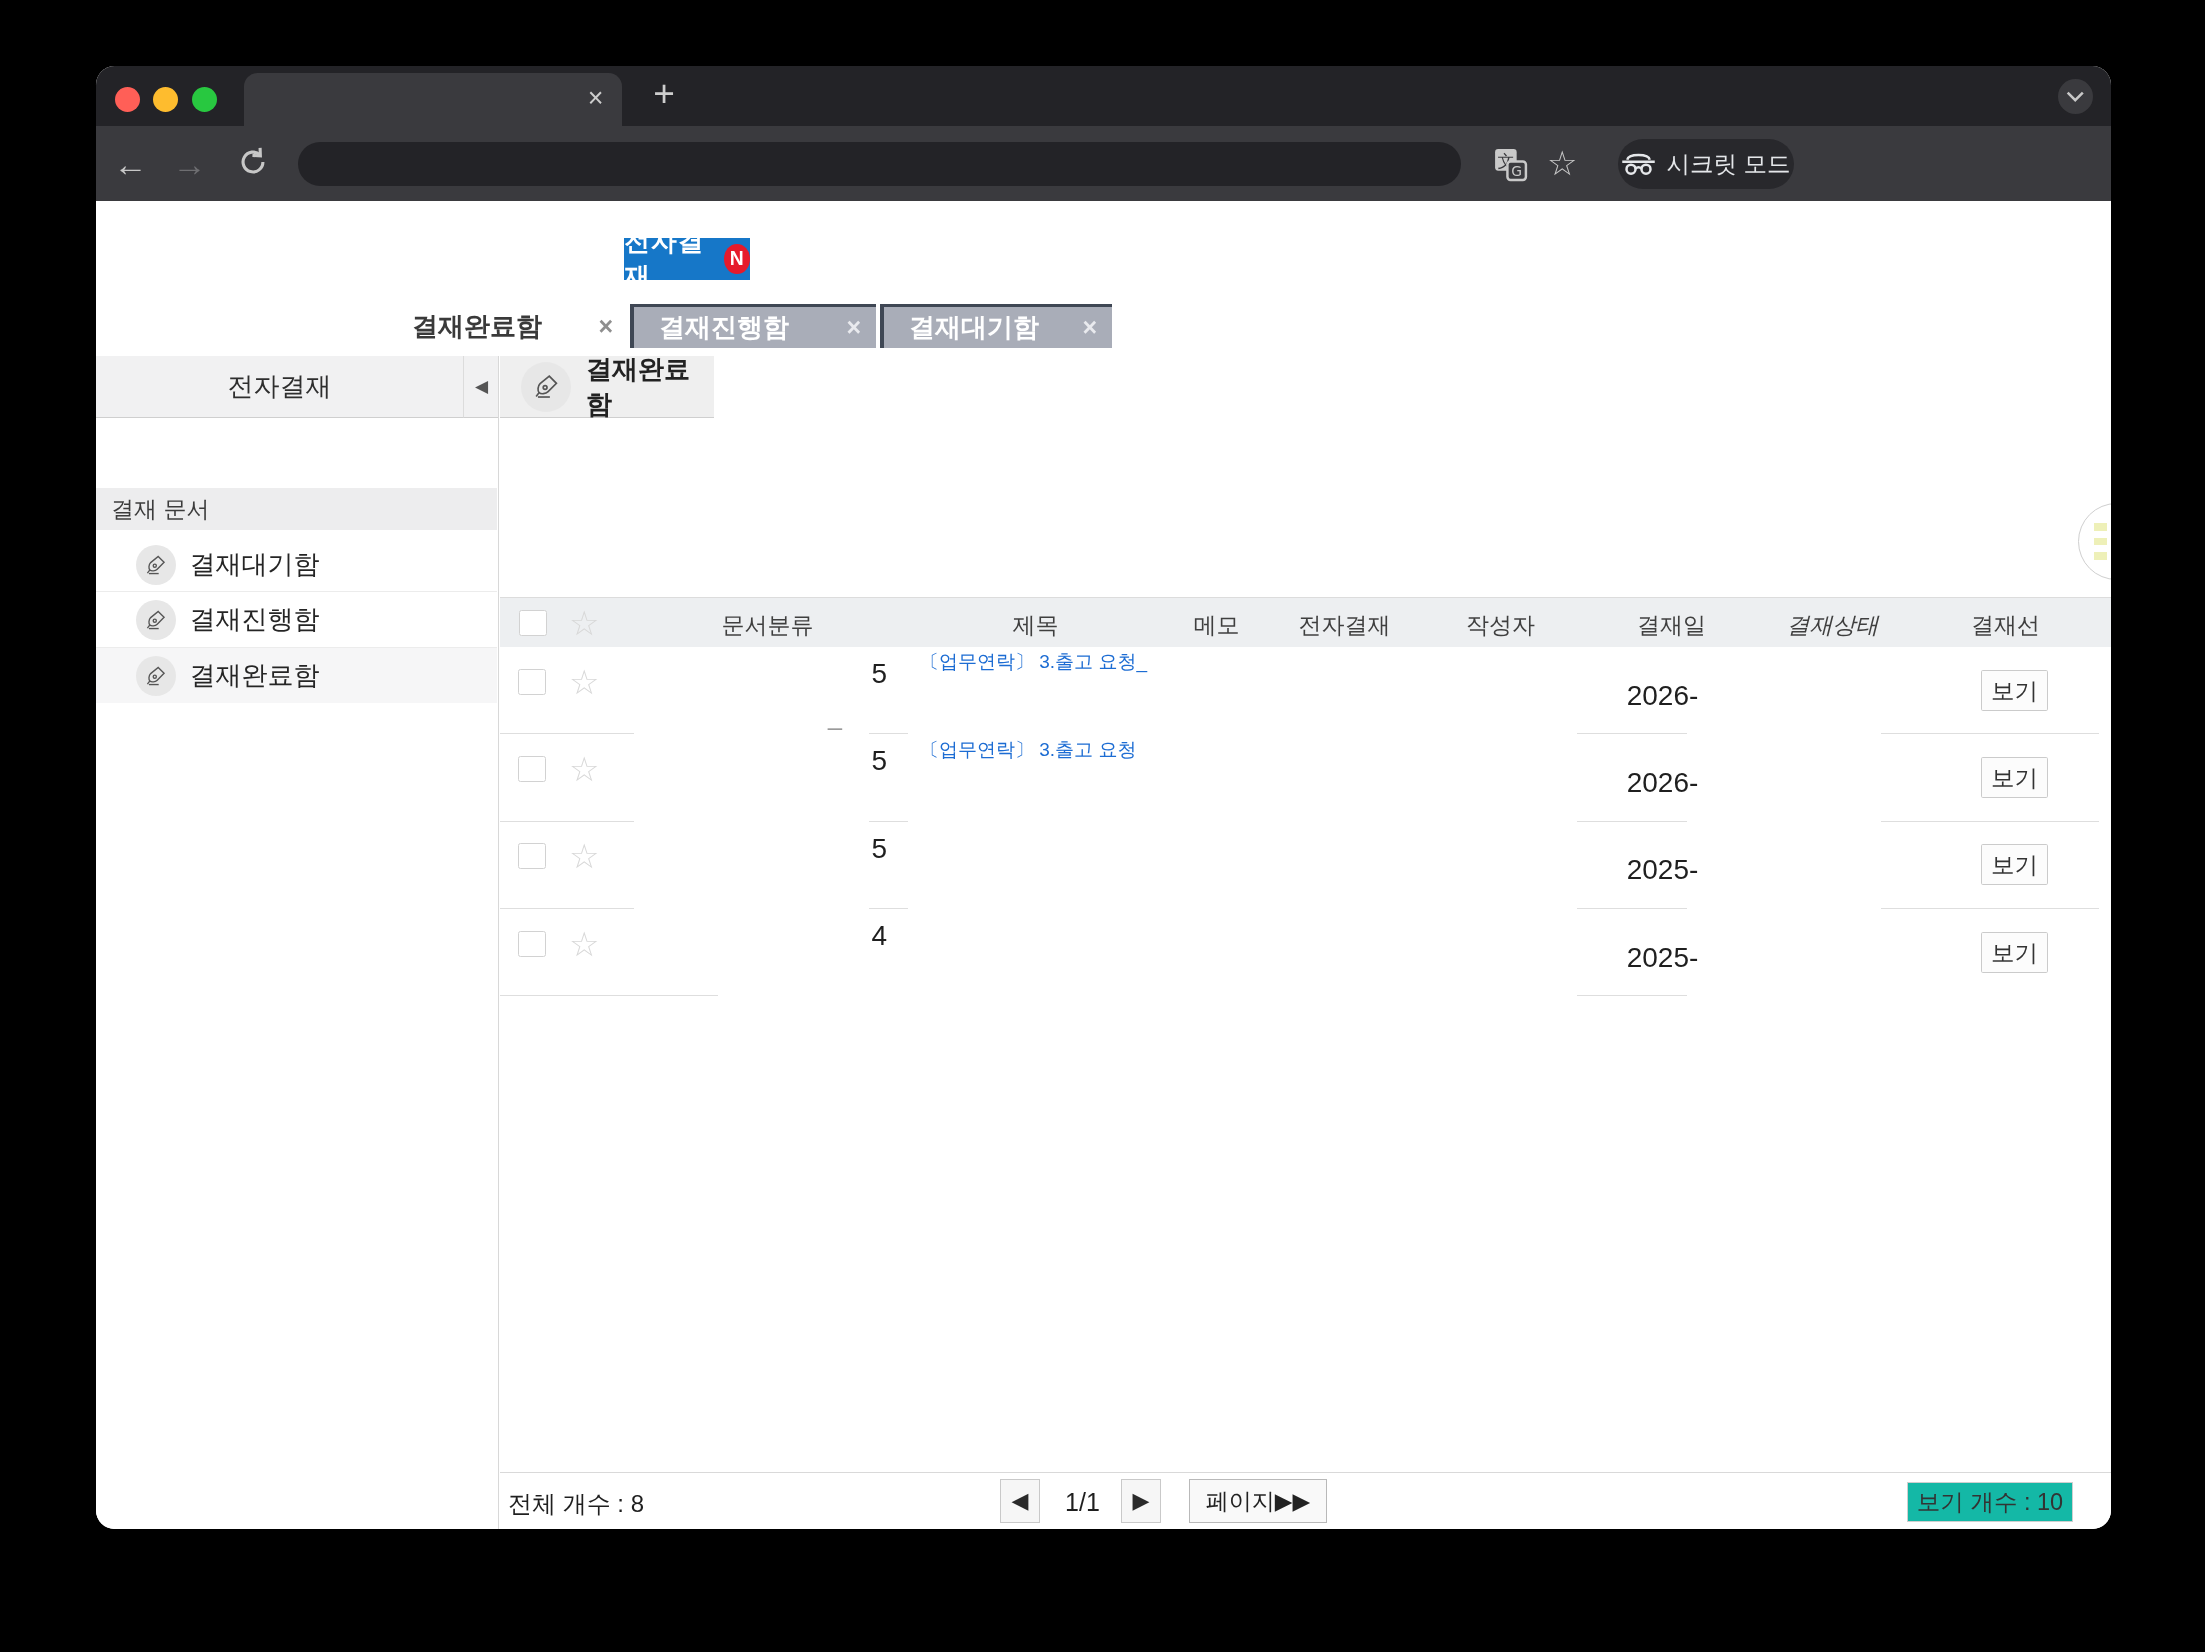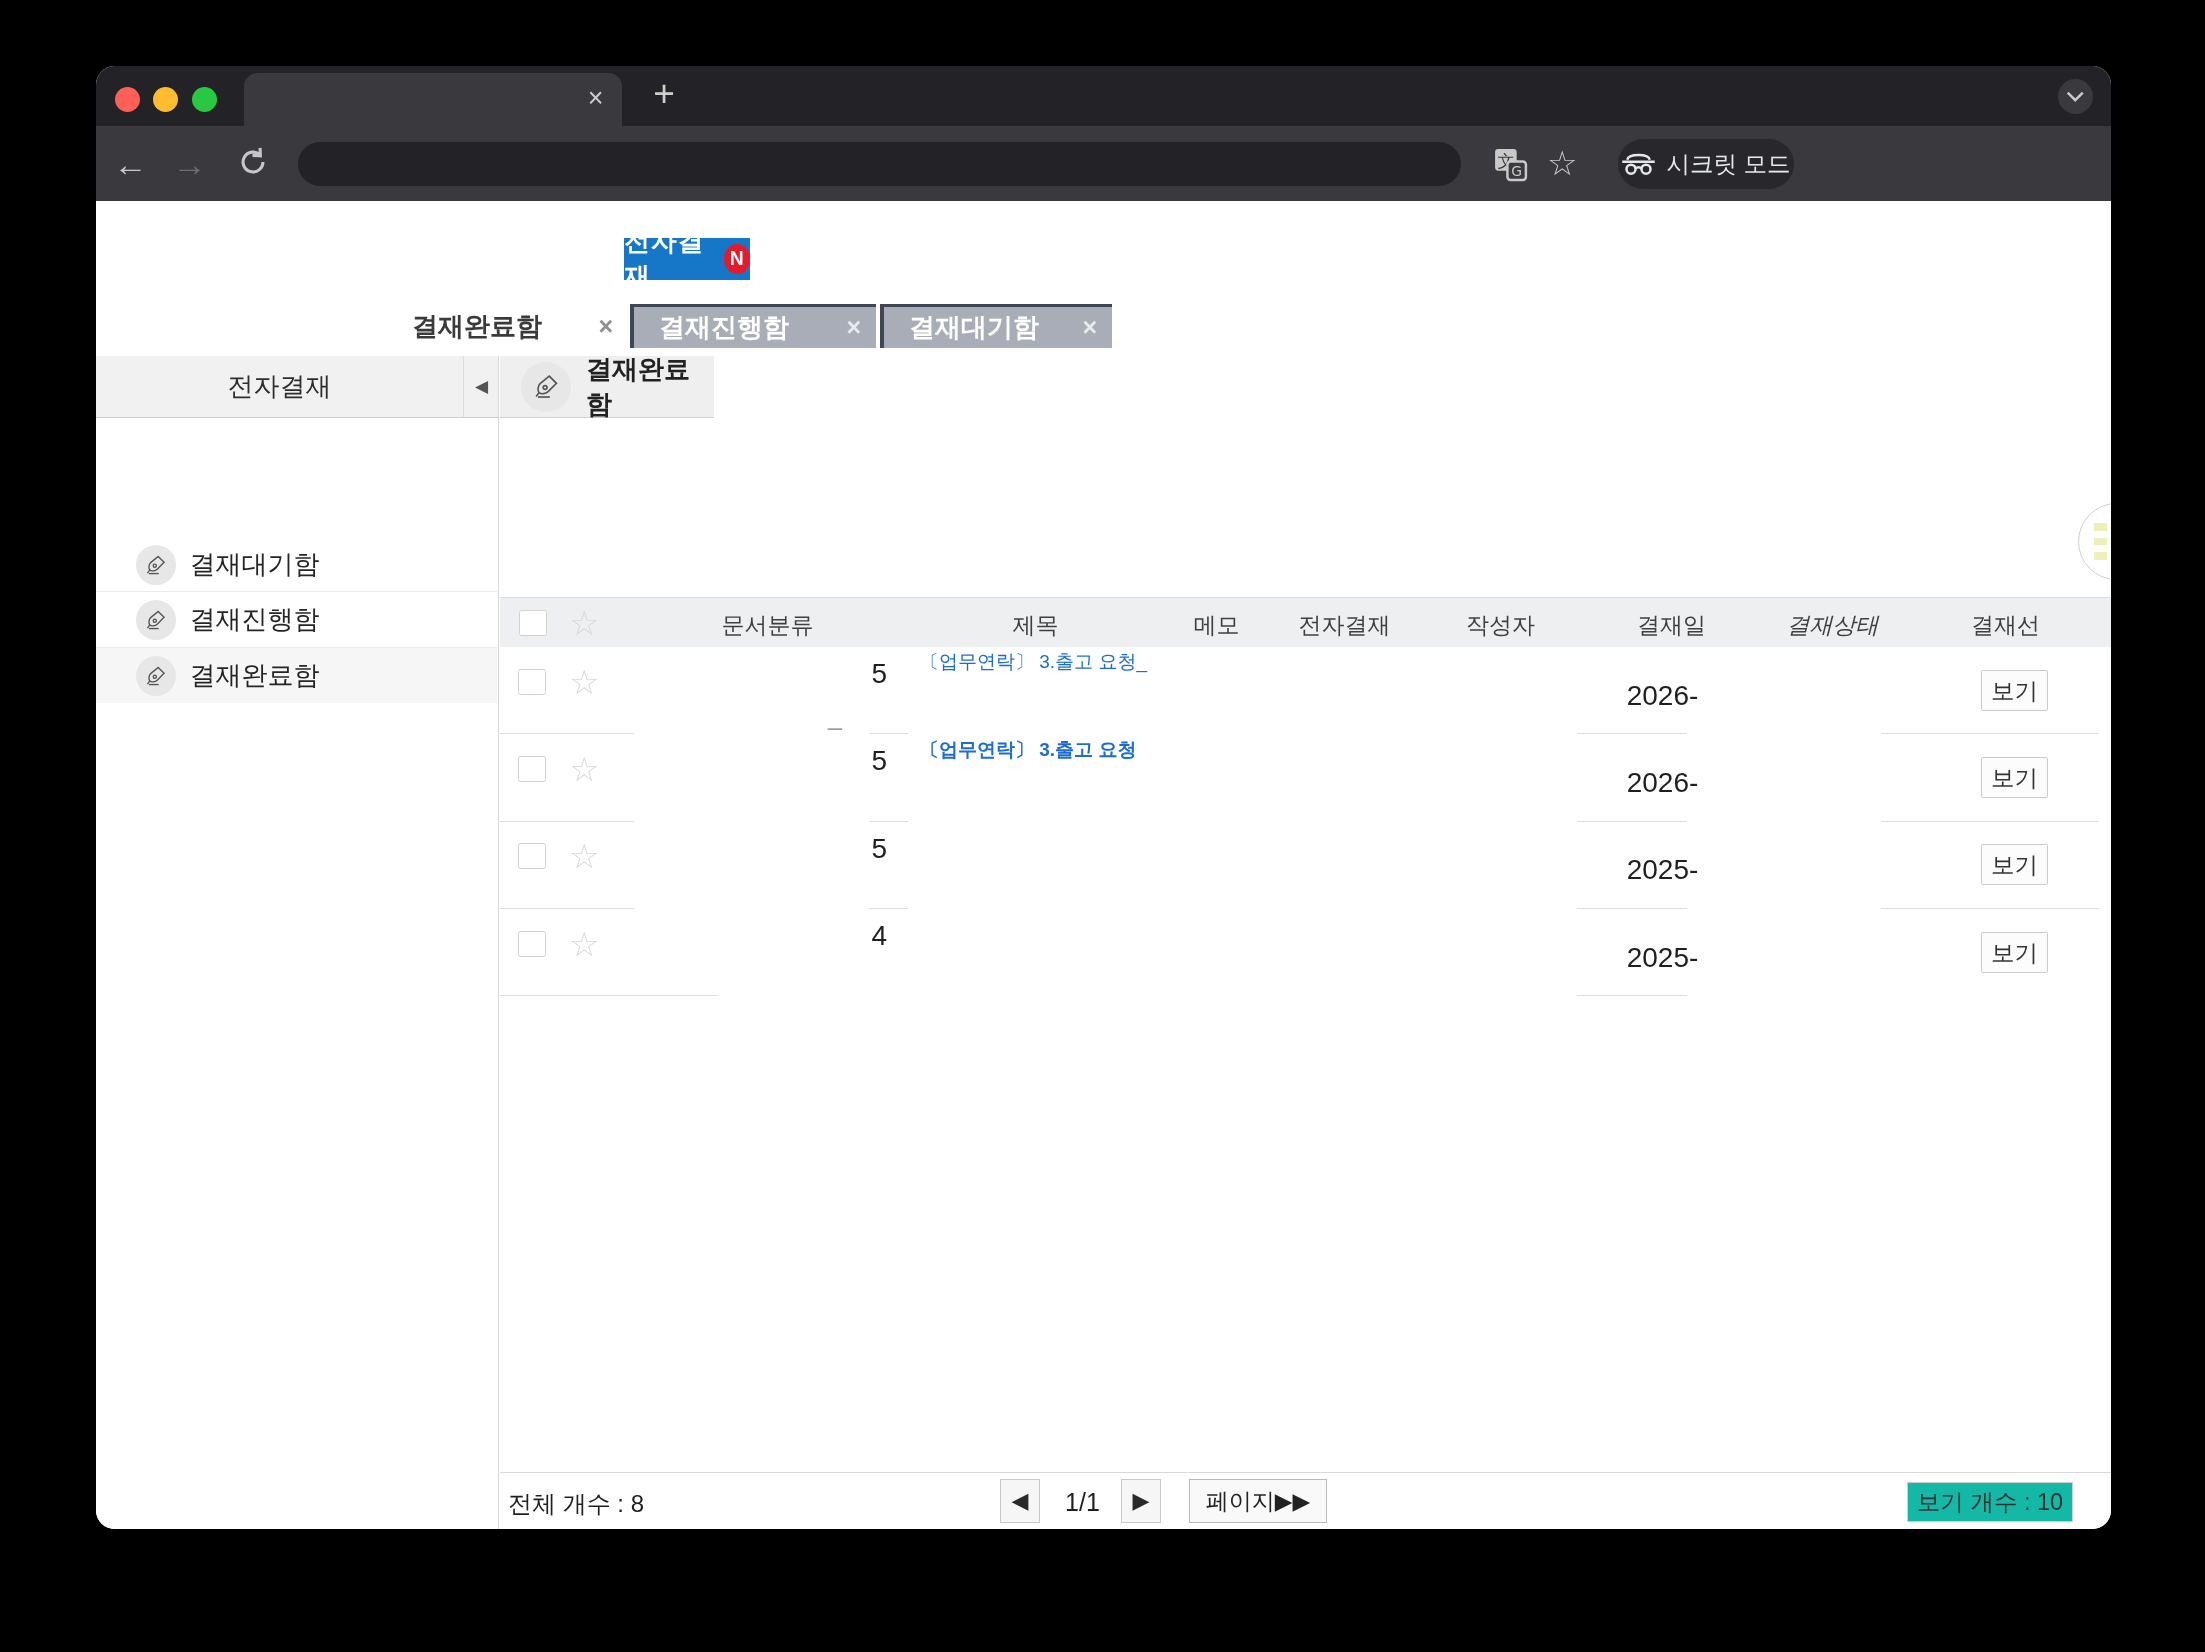--- a/index.html
+++ b/index.html
@@ -152,20 +152,23 @@
         <svg width="28.6" height="28.6" viewBox="0 0 24 24" fill="none" stroke="#555" stroke-width="1.4">
             <path d="M14.5 3.5 L20.5 9.5 L13.5 16.5 C11.5 18.5 7.5 18.8 6 17.3 C4.5 15.8 4.8 11.8 6.8 9.8 Z"></path>
             <circle cx="11" cy="13" r="1.6"></circle>
             <path d="M6 17.3 L3.5 20.5"></path>
             <path d="M5 21 H15"></path>
           </svg>
       </span>
       <span class="lbl">결재완료함</span>
     </div>
 
+    <div id="sb-section">
+        <span>결재 문서</span>
+      </div>
 
     <div class="sb-item" style="top:336px;">
       <span class="pen-circle sm">
           <svg width="23.5" height="23.5" viewBox="0 0 24 24" fill="none" stroke="#555" stroke-width="1.4">
             <path d="M14.5 3.5 L20.5 9.5 L13.5 16.5 C11.5 18.5 7.5 18.8 6 17.3 C4.5 15.8 4.8 11.8 6.8 9.8 Z"></path>
             <circle cx="11" cy="13" r="1.6"></circle>
             <path d="M6 17.3 L3.5 20.5"></path>
             <path d="M5 21 H15"></path>
           </svg>
         </span>
@@ -217,21 +220,21 @@
     <span class="datec" style="top:479px;">2026-</span>
     <div class="viewbtn" style="top:469px;">보기</div>
     <div class="sep" style="left:404px;top:532px;width:134px;"></div>
     <div class="sep" style="left:773px;top:532px;width:39px;"></div>
     <div class="sep" style="left:1481px;top:532px;width:110px;"></div>
     <div class="sep" style="left:1785px;top:532px;width:218px;"></div>
 
     <span class="cb" style="left:422px;top:555px;"></span>
     <span class="star" style="left:473px;top:551px;">☆</span>
     <span class="num" style="top:544px;">5</span>
-    <a class="title-link" style="top:536px;font-weight:bold;">〔업무연락〕 3.출고 요청</a>
+    <a class="title-link" style="top:536px;">〔업무연락〕 3.출고 요청</a>
     <span class="datec" style="top:566px;">2026-</span>
     <div class="viewbtn" style="top:556px;">보기</div>
     <div class="sep" style="left:404px;top:620px;width:134px;"></div>
     <div class="sep" style="left:773px;top:620px;width:39px;"></div>
     <div class="sep" style="left:1481px;top:620px;width:110px;"></div>
     <div class="sep" style="left:1785px;top:620px;width:218px;"></div>
 
     <span class="cb" style="left:422px;top:642px;"></span>
     <span class="star" style="left:473px;top:638px;">☆</span>
     <span class="num" style="top:632px;">5</span>

